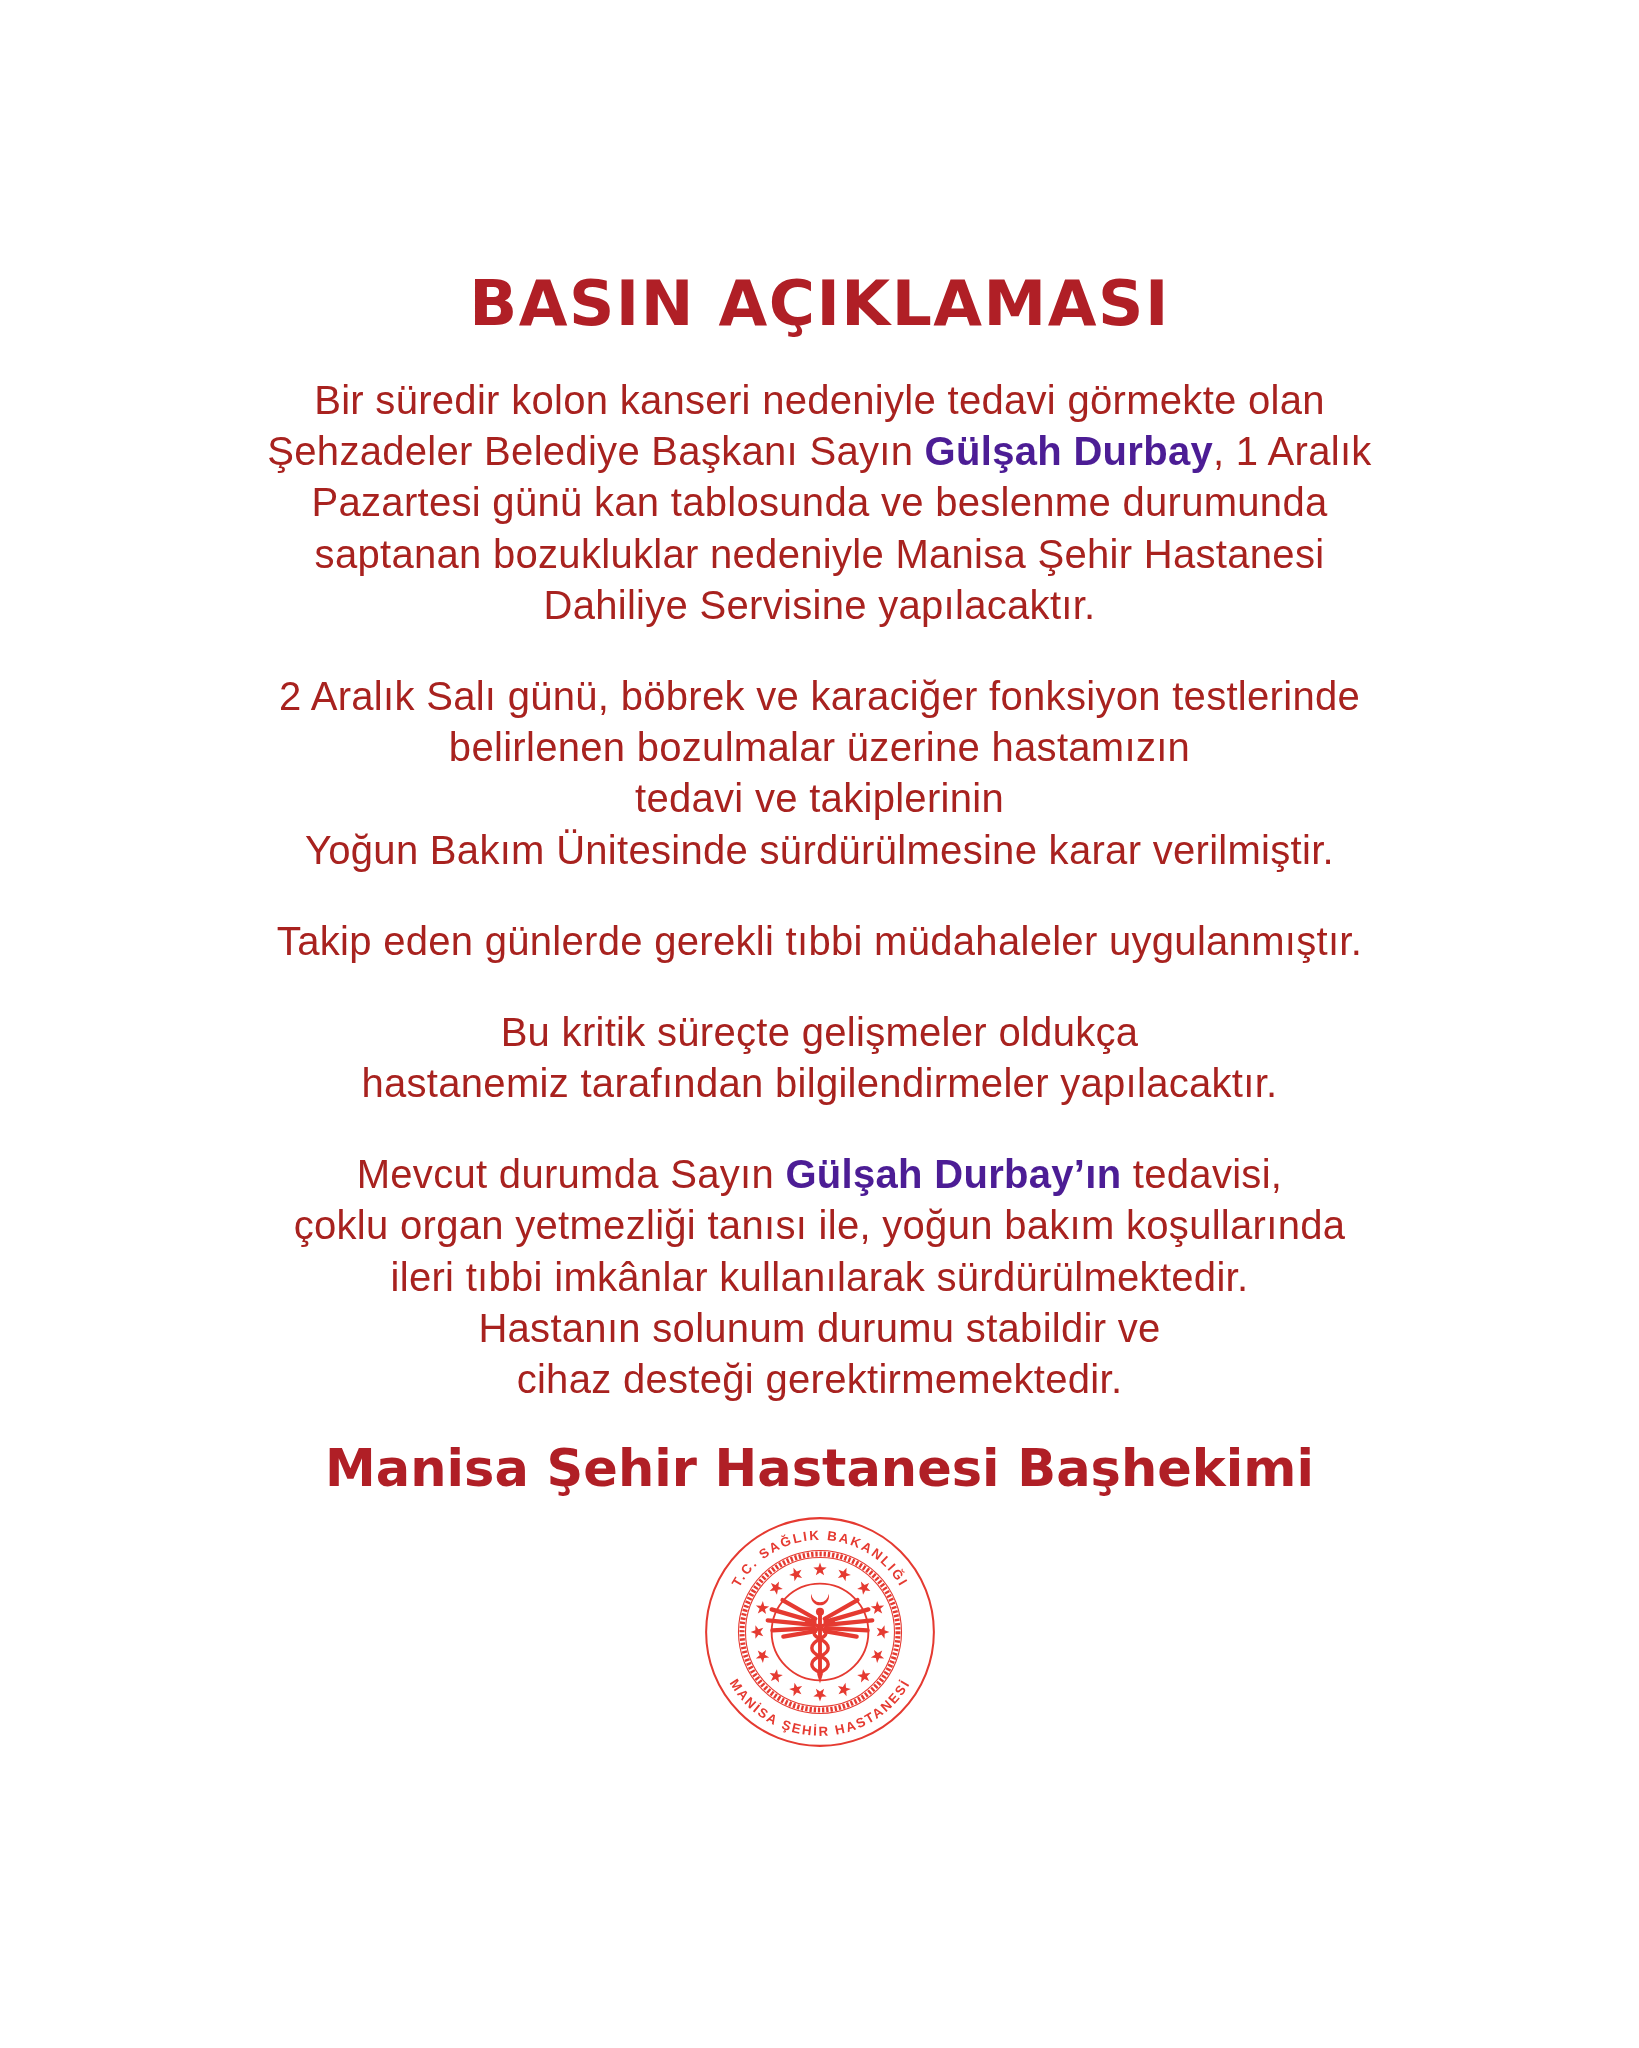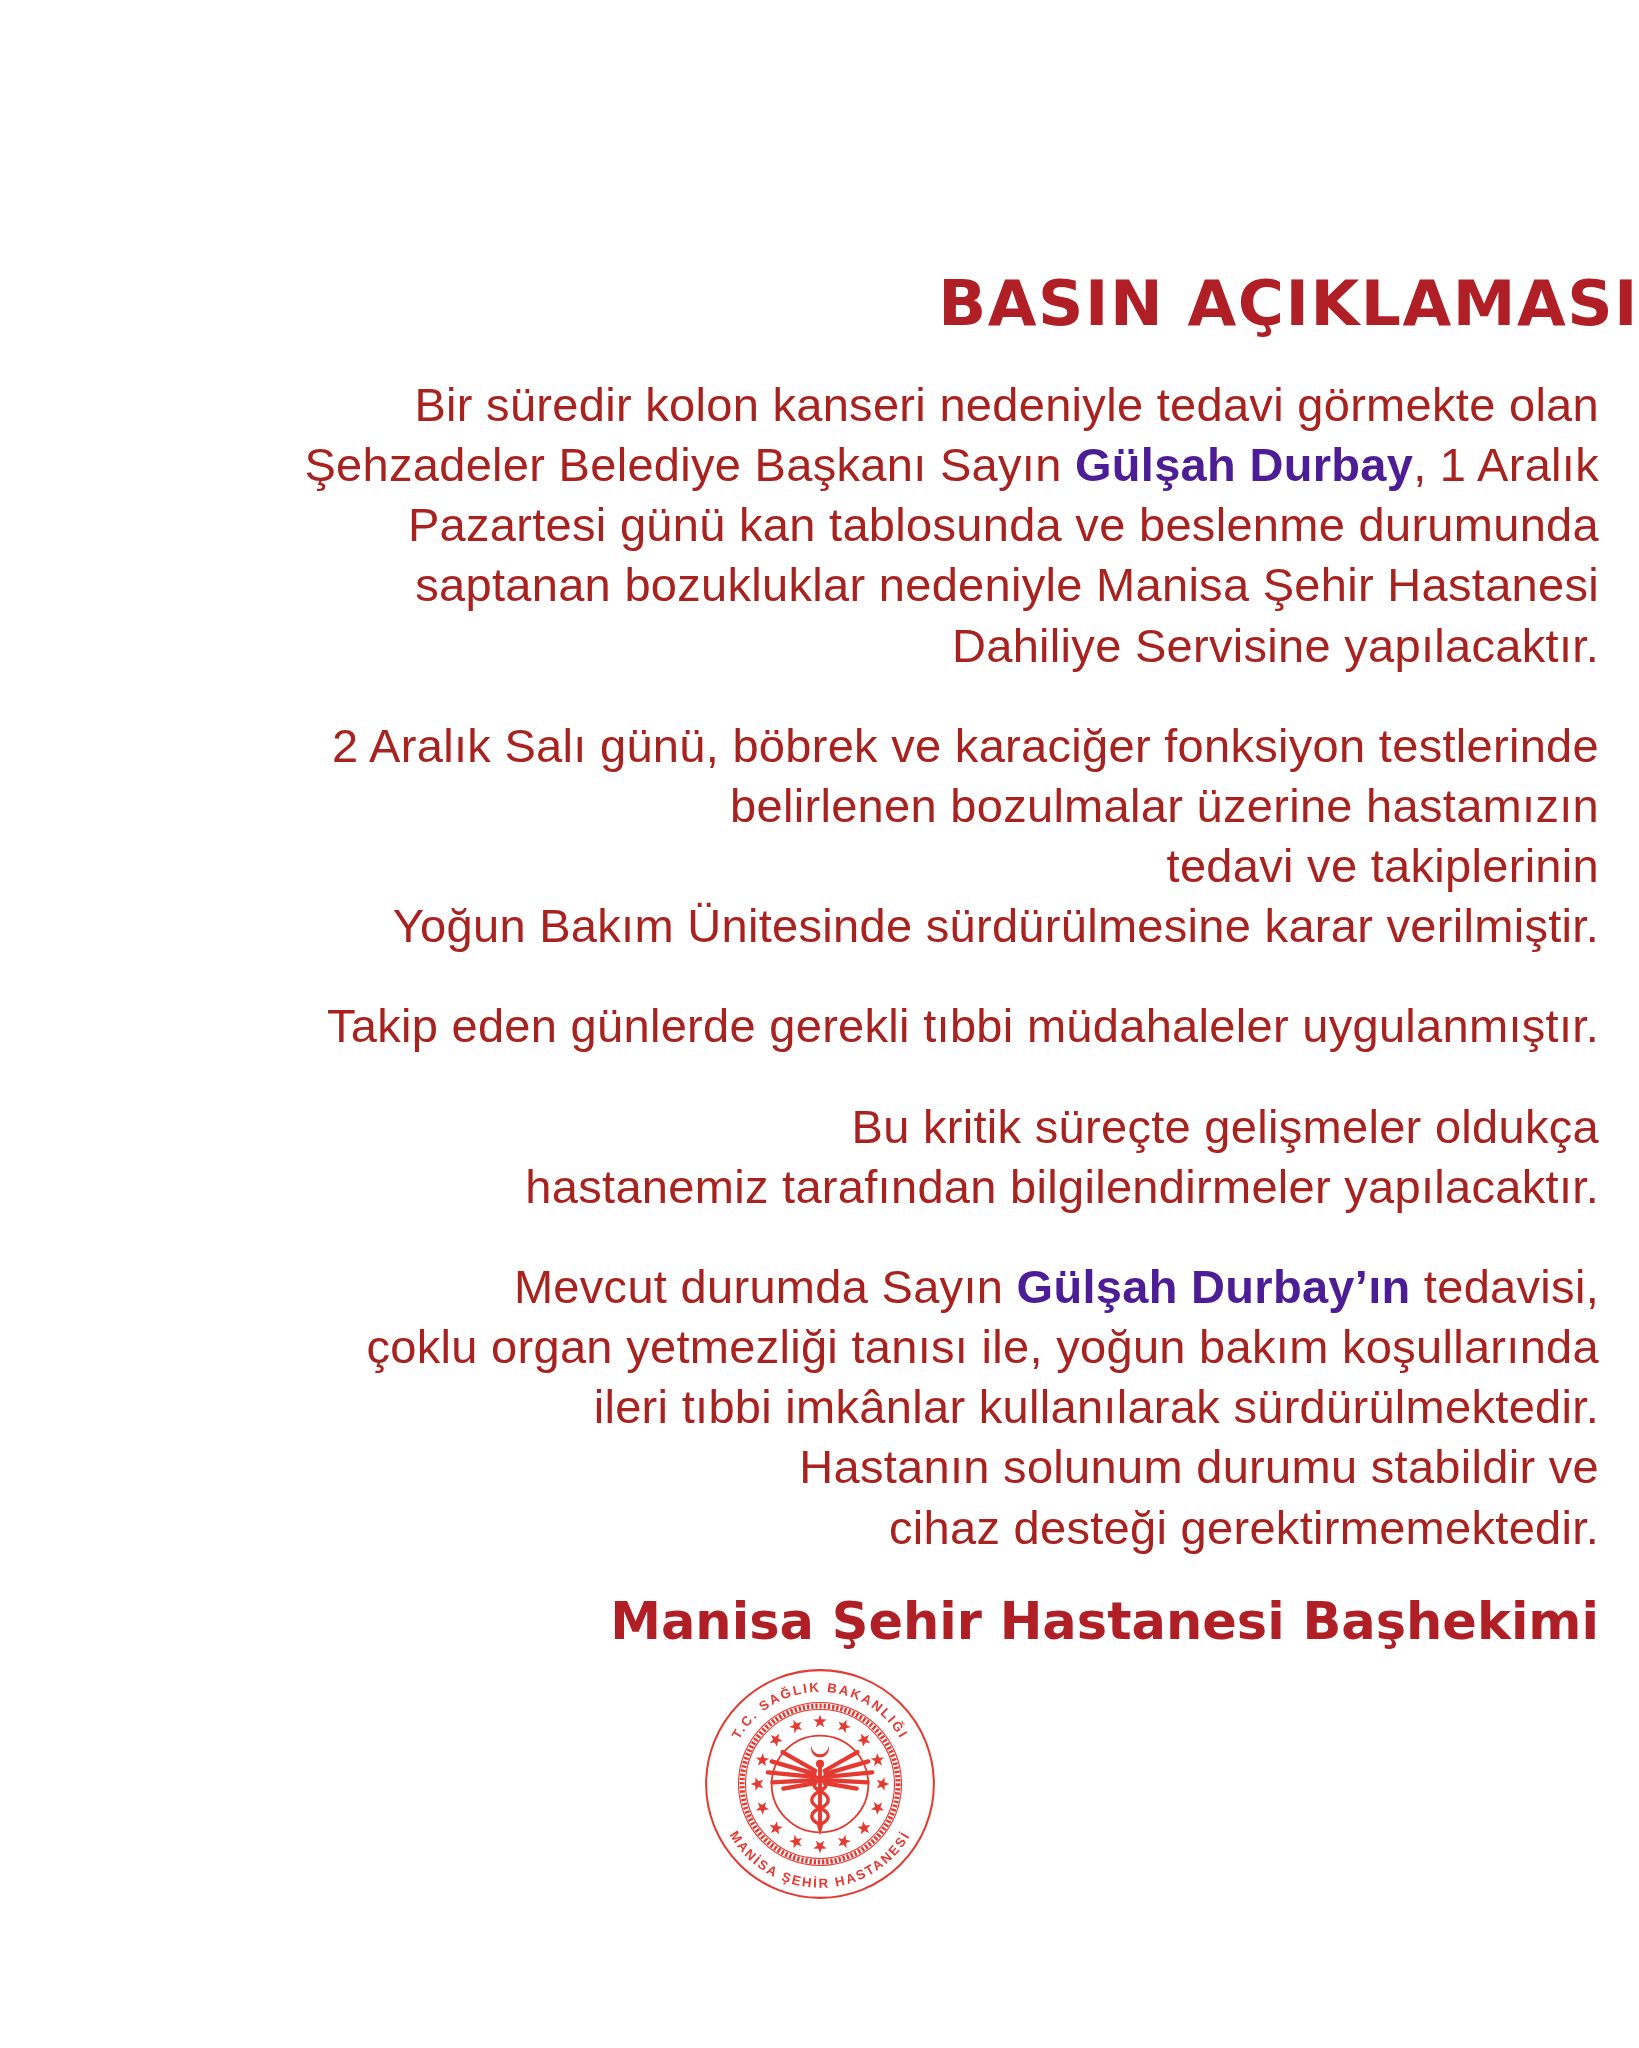--- a/index.html
+++ b/index.html
@@ -3,35 +3,35 @@
 <meta charset="utf-8">
 <style>
   html,body{margin:0;padding:0;background:#ffffff;}
   .page{
     position:relative;
     width:1639px;
     height:2048px;
     background:#ffffff;
     overflow:hidden;
     font-family:"Liberation Sans", sans-serif;
-    text-align:right;
+    text-align:center;
   }
   .title{
     margin:0;
     padding-top:272px;
     font-family:"DejaVu Sans", sans-serif;
     font-weight:700;
     font-size:63px;
     letter-spacing:1.5px;
     color:#b01f26;
     line-height:1.0;
   }
   .para{
     margin:40px 40px 0 40px;
-    font-size:47px;
+    font-size:40px;
     line-height:1.28;
     letter-spacing:0.3px;
     color:#a8221f;
   }
   .para strong{font-weight:700;color:#4c1d95;}
   .signature{
     margin:30px 40px 0 40px;
     font-family:"DejaVu Sans", sans-serif;
     font-weight:700;
     font-size:51px;

